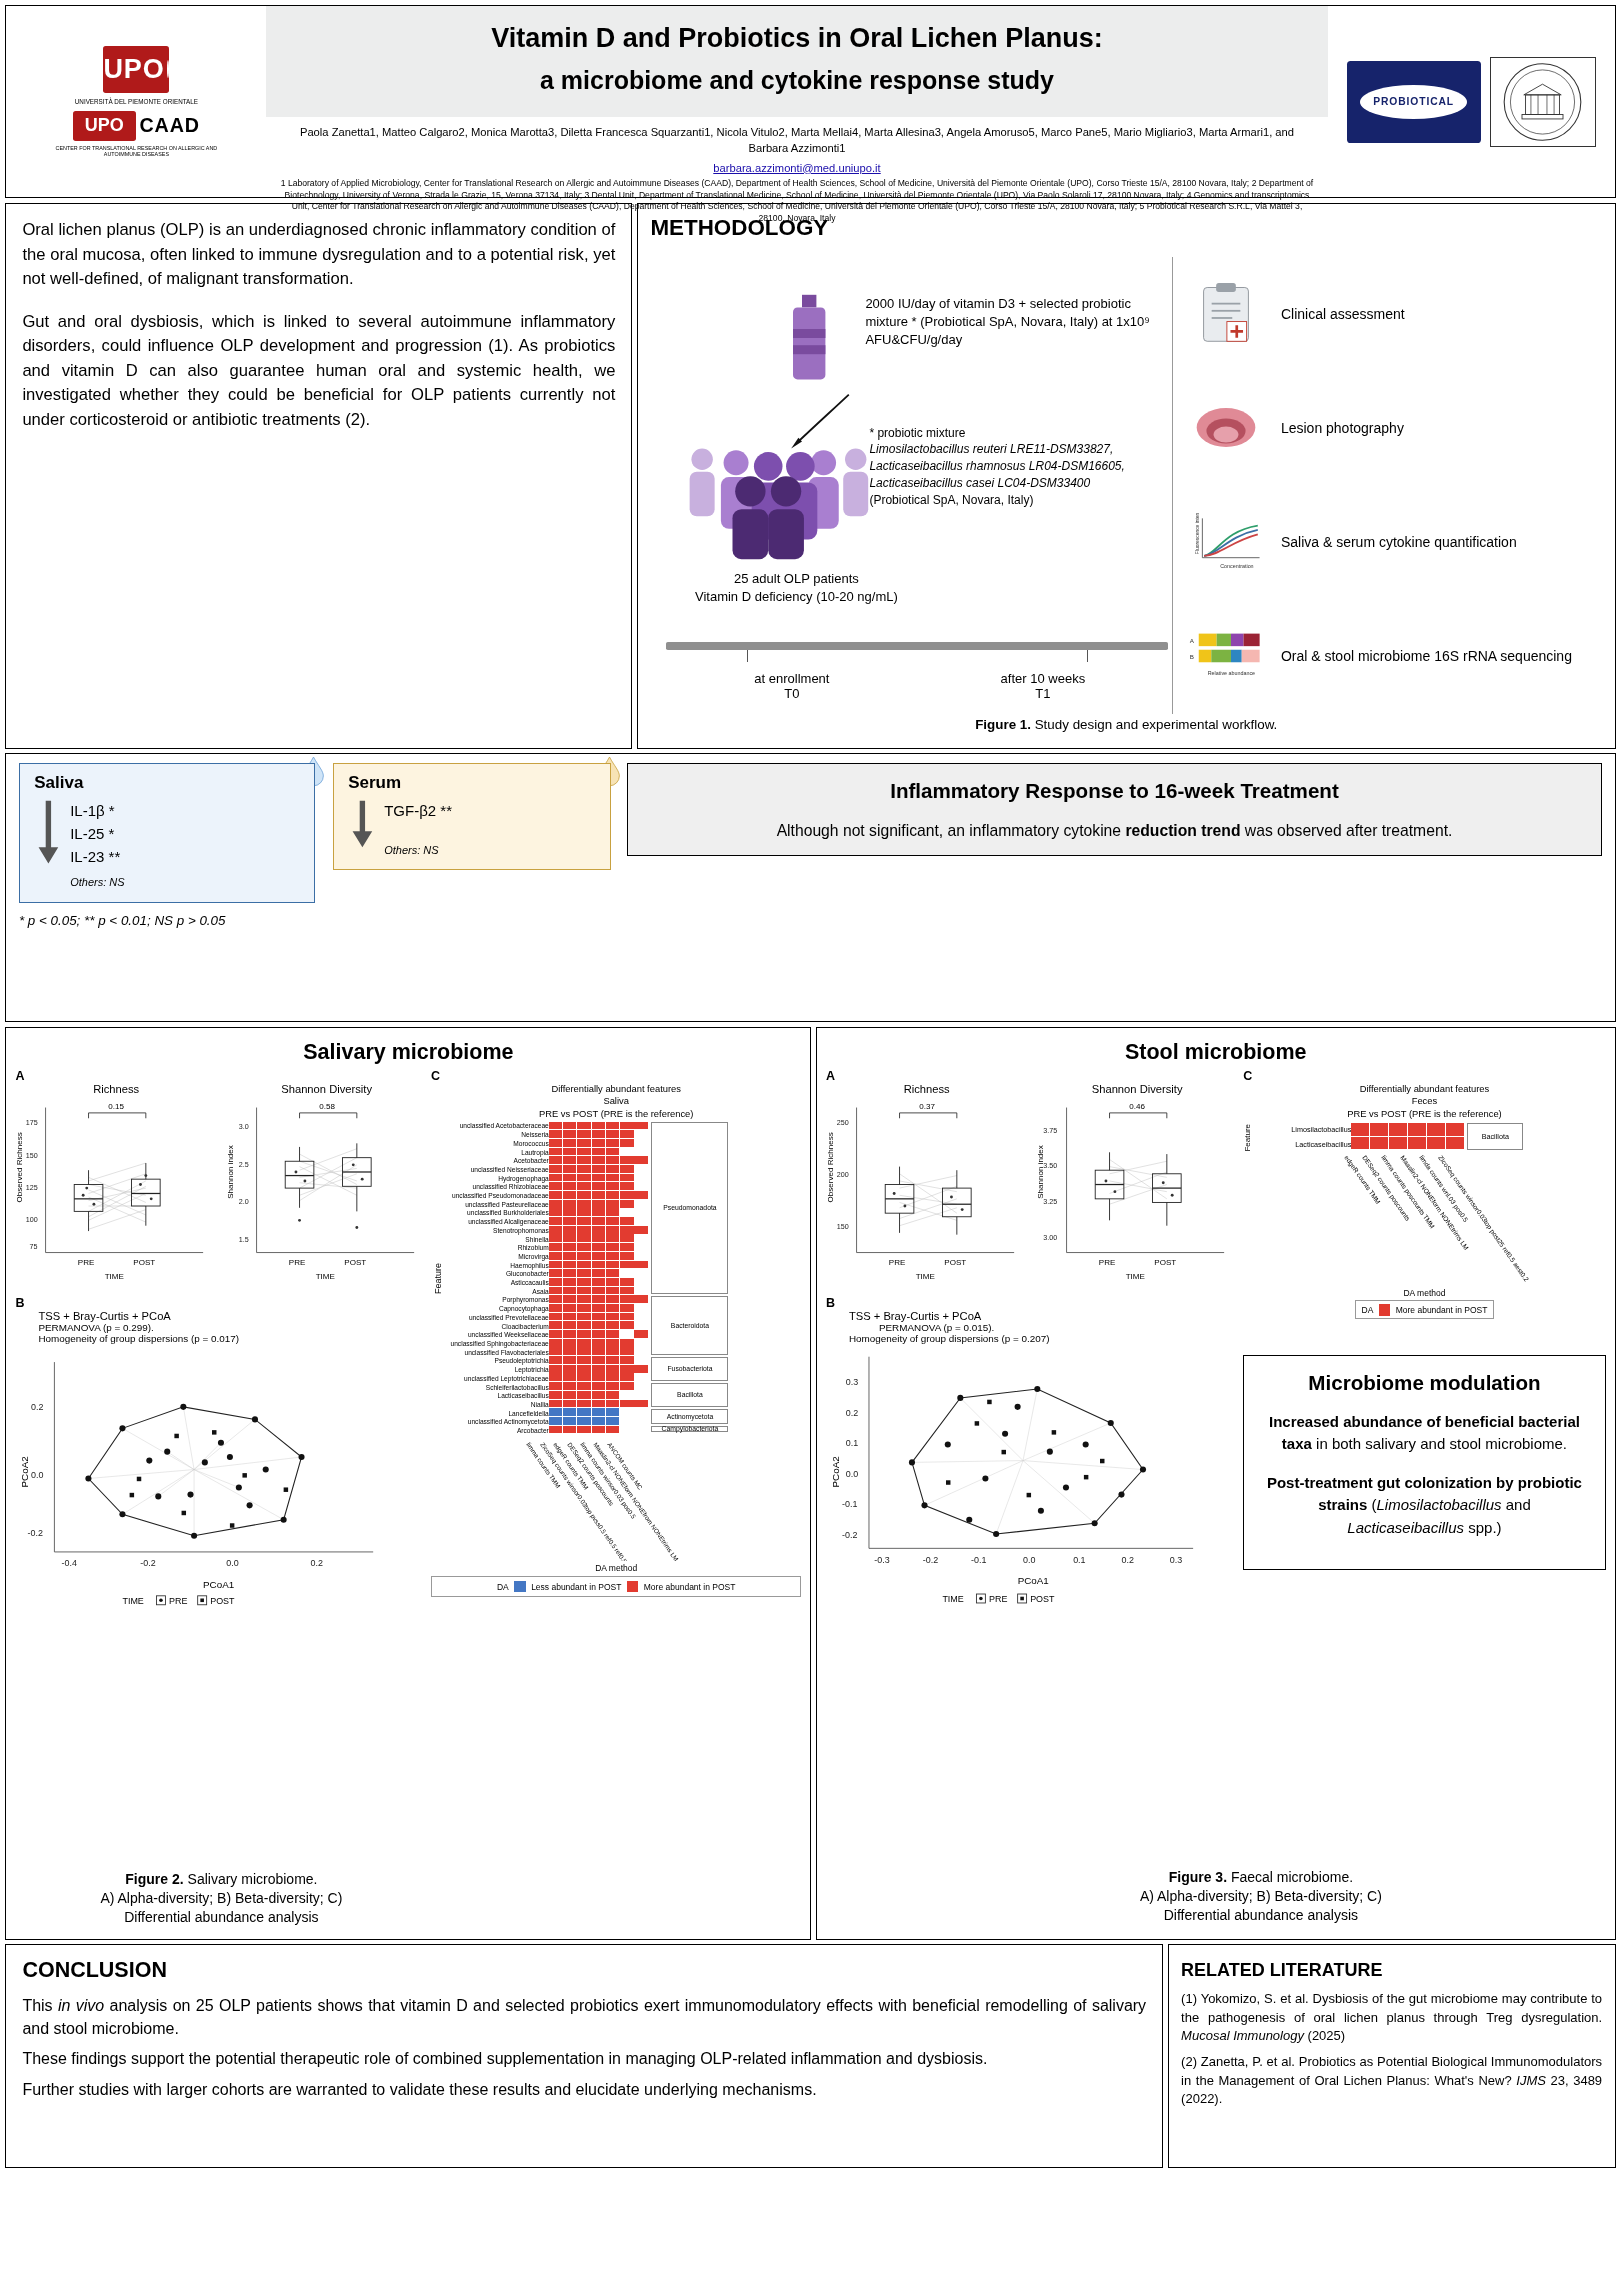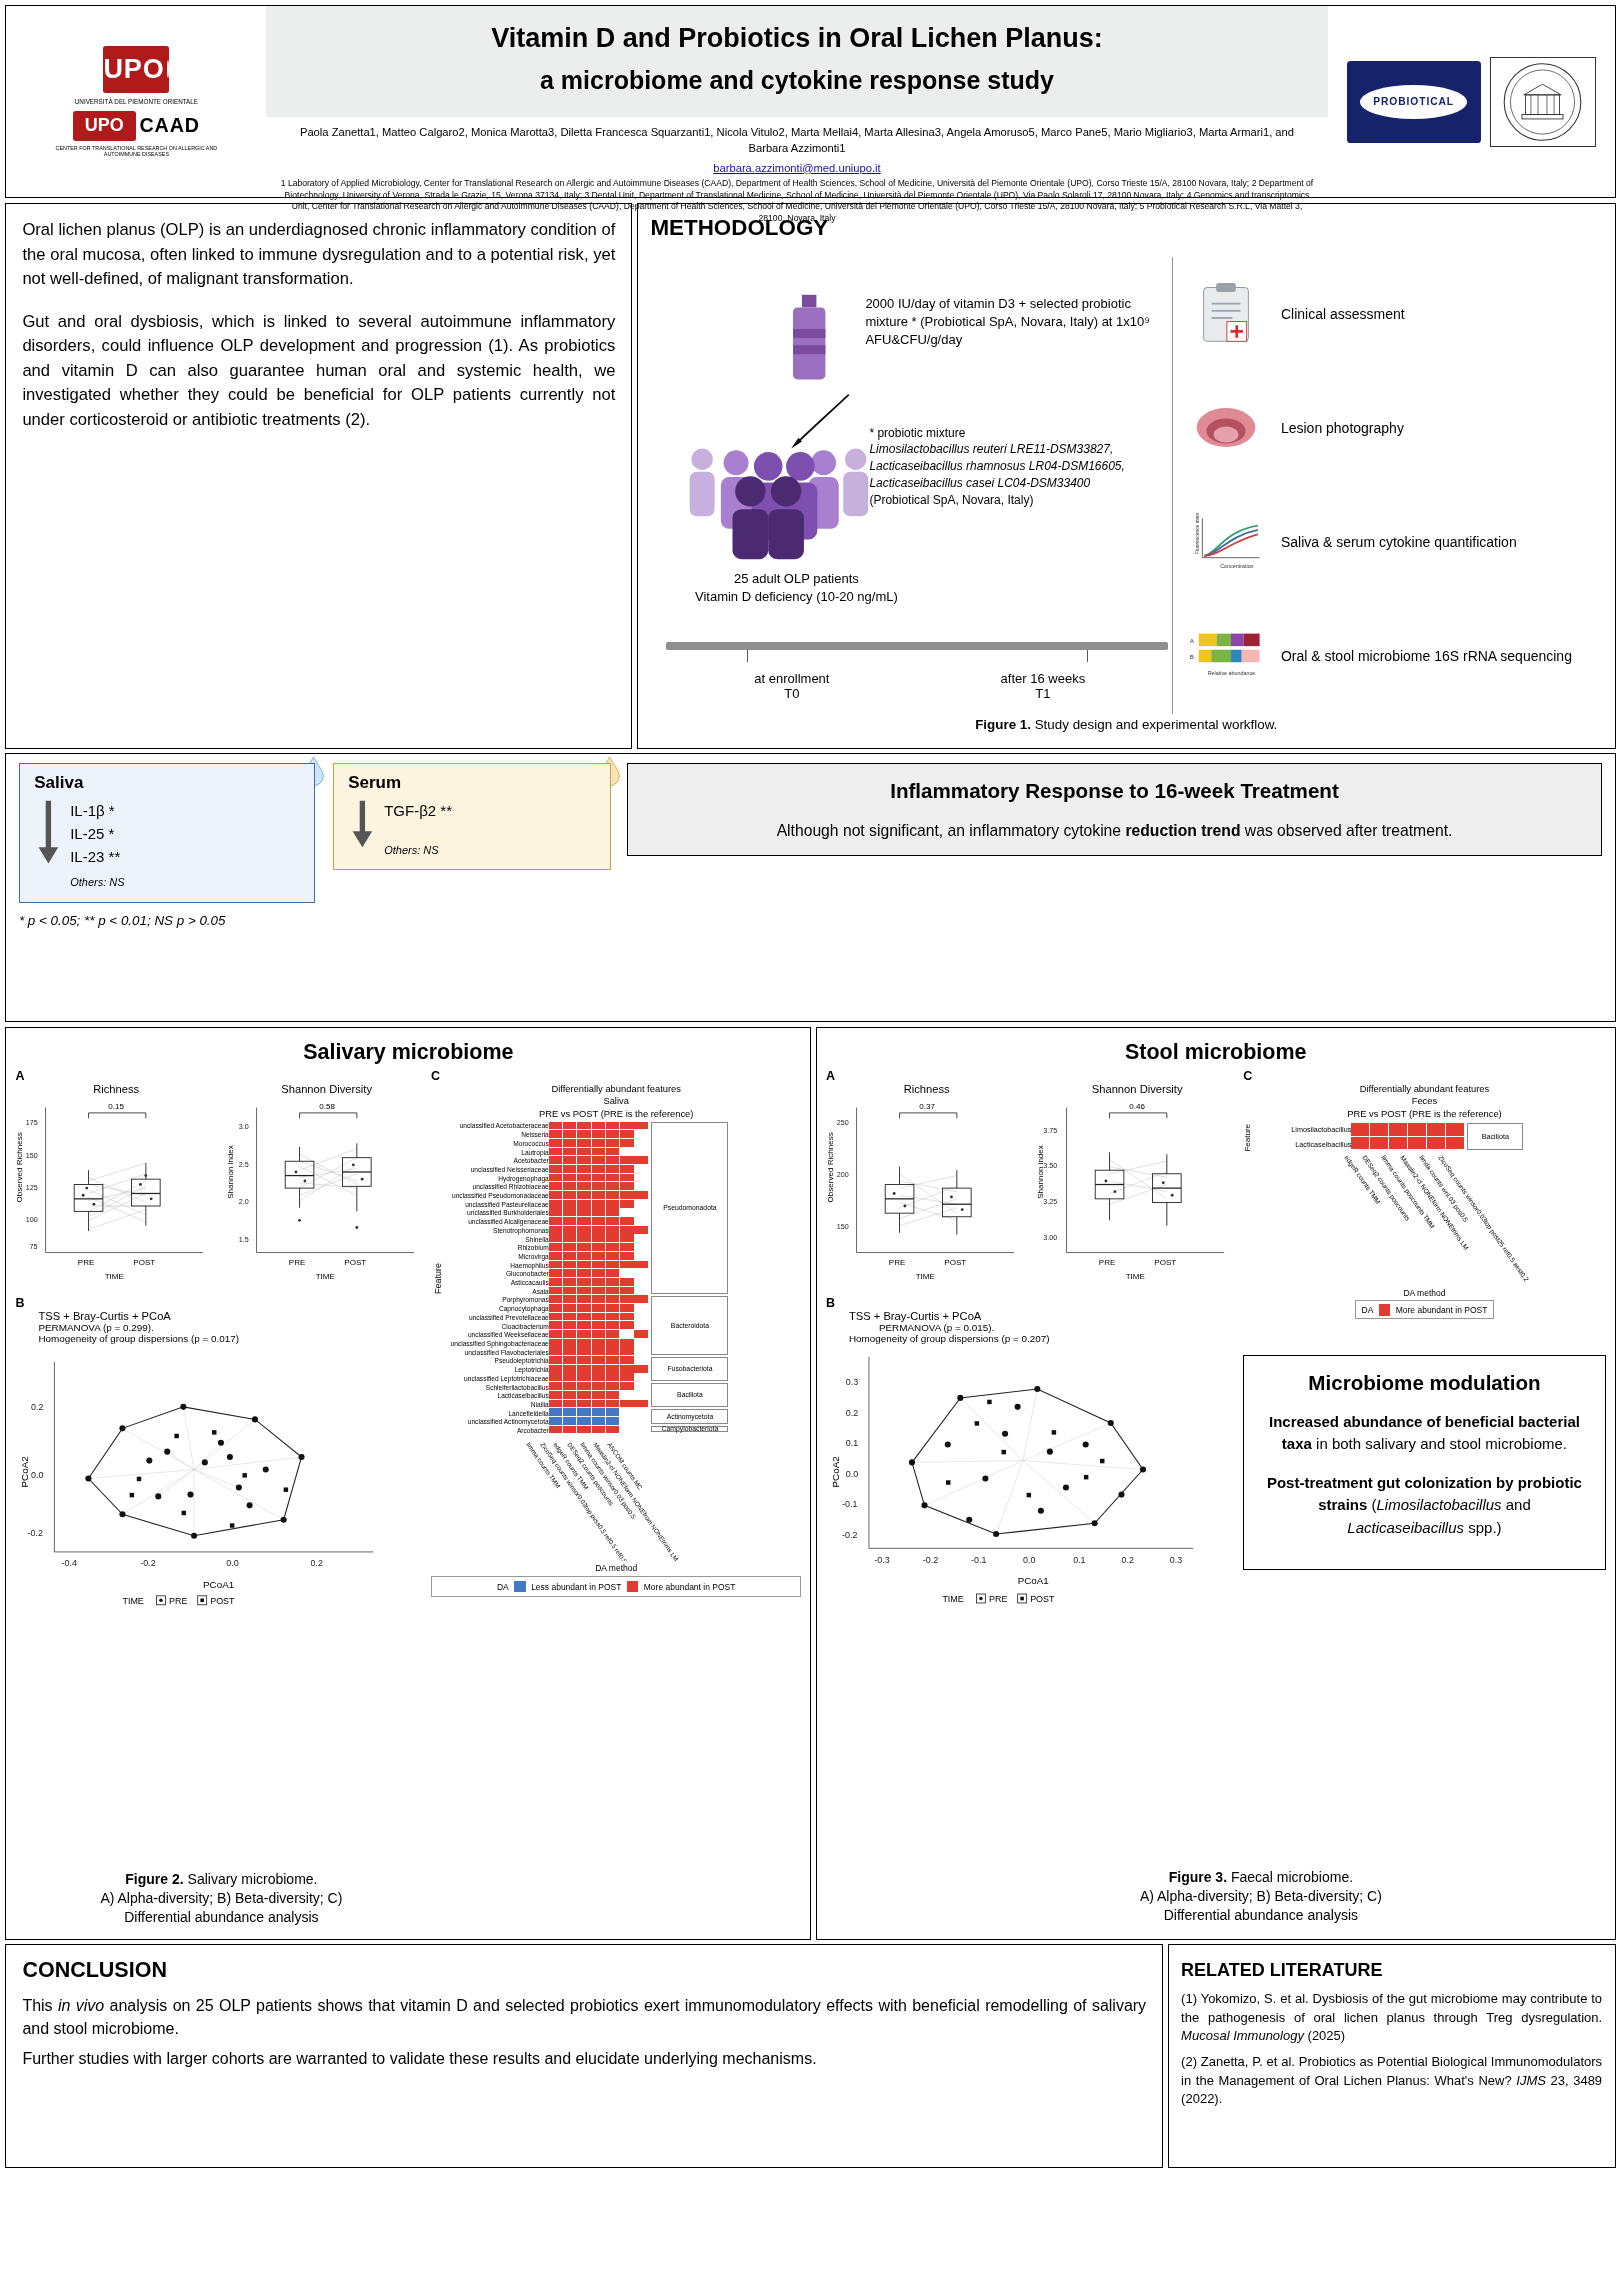--- a/index.html
+++ b/index.html
@@ -234,21 +234,21 @@
             <div style="display:flex;justify-content:space-between;padding:0 81px;">
               <div class="tick"></div>
               <div class="tick"></div>
             </div>
             <div class="tl-labels">
               <div style="width:50%;">
                 <div>at enrollment</div>
                 <div>T0</div>
               </div>
               <div style="width:50%;">
-                <div>after 16 weeks</div>
+                <div>after 10 weeks</div>
                 <div>T1</div>
               </div>
             </div>
           </div>
         </div>
 
         <div class="method-right">
           <div class="mr-item">
             <div class="mr-icon">
               <svg width="52" height="63" viewBox="0 0 58 70">
@@ -1150,20 +1150,21 @@
       </div>
     </div>
   </div>
 
   <div class="row5">
     <div class="concl">
       <div class="sec-title" style="font-size:21.5px;margin-bottom:10.7px;">CONCLUSION</div>
       <p>
         <span>This </span><i>in vivo</i><span> analysis on 25 OLP patients shows that vitamin D and selected probiotics exert immunomodulatory effects with beneficial remodelling of salivary and stool microbiome.</span>
       </p>
+      <p>These findings support the potential therapeutic role of combined supplementation in managing OLP-related inflammation and dysbiosis.</p>
       <p>Further studies with larger cohorts are warranted to validate these results and elucidate underlying mechanisms.</p>
     </div>
     <div class="lit">
       <div class="lit-title">RELATED LITERATURE</div>
       <p>
         <span>(1) Yokomizo, S. et al. Dysbiosis of the gut microbiome may contribute to the pathogenesis of oral lichen planus through Treg dysregulation. </span><i>Mucosal Immunology</i><span> (2025)</span>
       </p>
       <p>
         <span>(2) Zanetta, P. et al. Probiotics as Potential Biological Immunomodulators in the Management of Oral Lichen Planus: What's New? </span><i>IJMS</i><span> 23, 3489 (2022).</span>
       </p>

